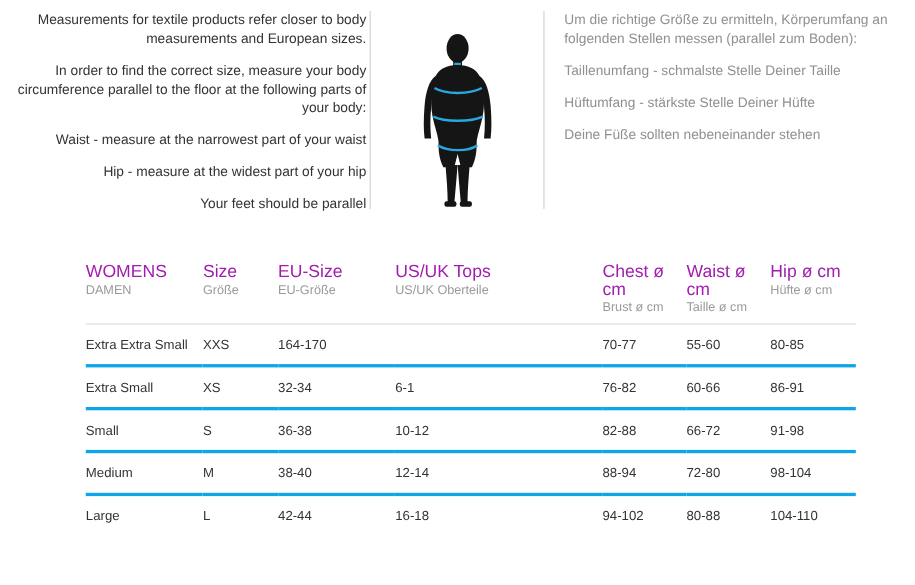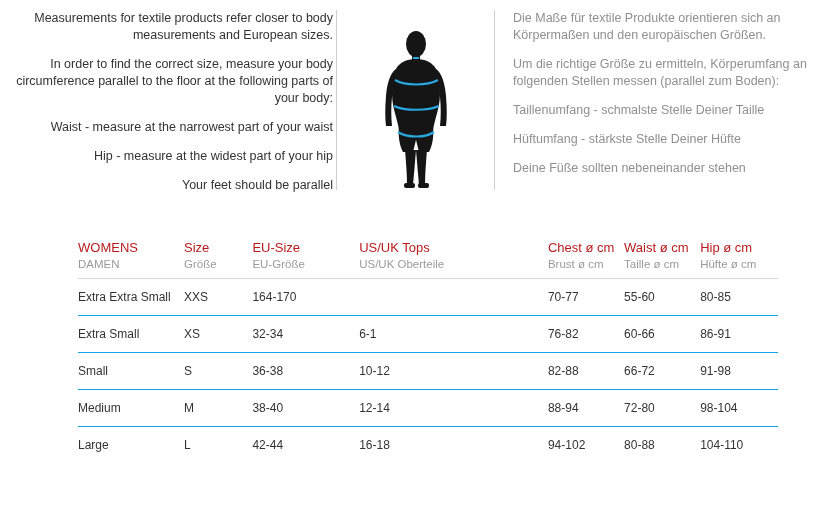--- a/index.html
+++ b/index.html
@@ -92,38 +92,38 @@
 
   table.sizes thead th {
     text-align: left;
     font-weight: normal;
     padding: 0 0 6px 0;
     vertical-align: top;
   }
 
   .th-en {
     display: block;
-    color: #b91c1c;
-    font-size: 13px;
+    color: #a21caf;
+    font-size: 16px;
     line-height: 16px;
   }
   .th-de {
     display: block;
     color: #9a9a9a;
     font-size: 11.5px;
     line-height: 16px;
   }
 
   table.sizes thead tr {
     border-bottom: 1px solid #d8d8d8;
   }
 
   table.sizes tbody td {
     padding: 11px 0 11px 0;
-    border-bottom: 1px solid #0ea5e9;
+    border-bottom: 3px solid #0ea5e9;
     color: #333333;
     font-size: 12px;
     height: 34px;
   }
 
   table.sizes tbody tr:last-child td {
     border-bottom: none;
   }
 
   
@@ -184,21 +184,20 @@
 
           <path d="M34 52 C 44 58, 66 58, 77 52" stroke="#29a8df" stroke-width="2.2" fill="none"></path>
           <path d="M33 78 C 43 83, 67 83, 78 78" stroke="#29a8df" stroke-width="2.2" fill="none"></path>
           <path d="M37 104 C 46 110, 65 110, 73 104" stroke="#29a8df" stroke-width="2.2" fill="none"></path>
           <path d="M52 30 L 58 30" stroke="#29a8df" stroke-width="2" fill="none"></path>
         </svg>
       </div>
     </div>
 
     <div class="col-right">
-      <p>Die Maße für textile Produkte orientieren sich an Körpermaßen und den europäischen Größen.</p>
       <p>Um die richtige Größe zu ermitteln, Körperumfang an folgenden Stellen messen (parallel zum Boden):</p>
       <p>Taillenumfang - schmalste Stelle Deiner Taille</p>
       <p>Hüftumfang - stärkste Stelle Deiner Hüfte</p>
       <p>Deine Füße sollten nebeneinander stehen</p>
     </div>
 
   </div>
 
   <div class="table-area">
     <table class="sizes">

